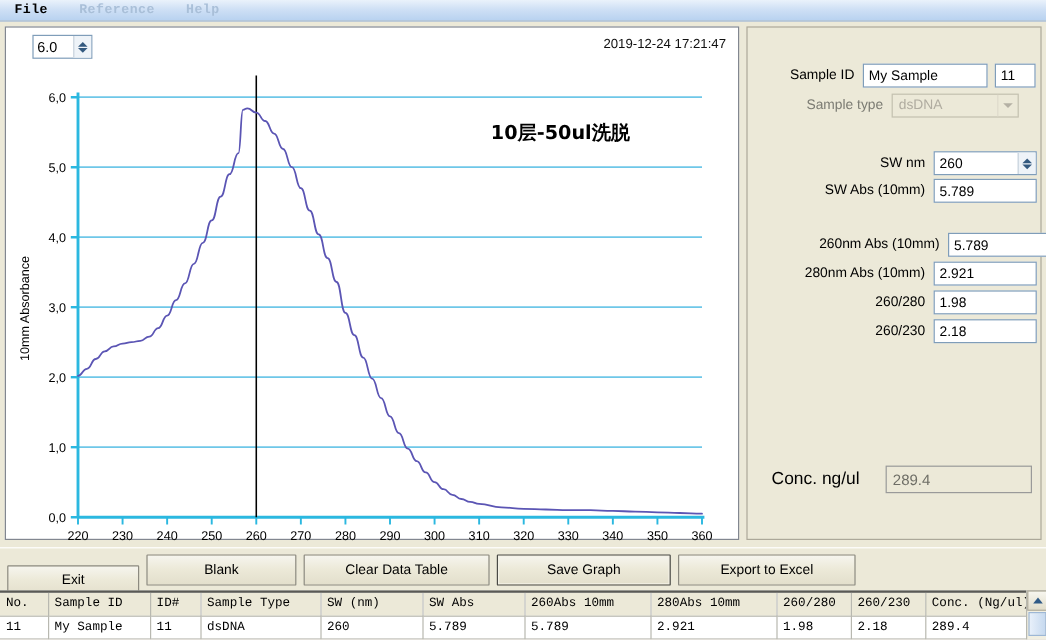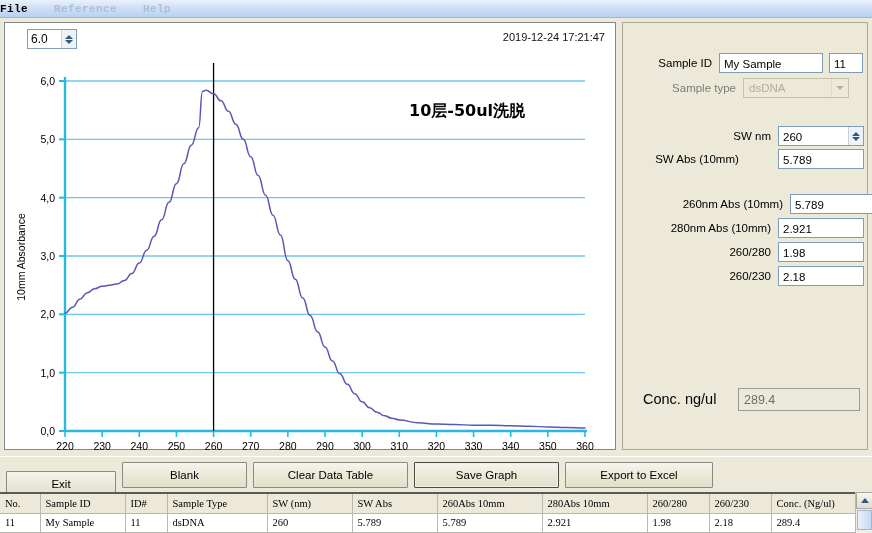--- a/index.html
+++ b/index.html
@@ -16,21 +16,21 @@
     background: #ece9d8;
   }
 
   
   .menubar {
     position: absolute; left: 0; top: 0;
     width: 872px; height: 18px;
     background: linear-gradient(to bottom, #eaf2fb 0%, #cfe0f5 45%, #b8d2f0 100%);
     border-bottom: 1px solid #9db7d6;
     display: flex; align-items: center;
-    padding-left: 0;
+    padding-left: 12px;
   }
   .menu-item {
     font-size: 11px;
     font-family: "Liberation Mono", monospace;
     font-weight: bold;
     color: #000;
     margin-right: 26px;
     letter-spacing: .4px;
     cursor: default;
   }
@@ -225,21 +225,20 @@
   table.dt th, table.dt td {
     border: 1px solid #b8b8b0;
     border-top: none; border-left: none;
     padding: 2px 0 2px 5px;
     text-align: left;
     font-weight: normal;
     color: #000;
     height: 19px;
     overflow: hidden;
     white-space: nowrap;
-    font-family: Liberation Serif, serif;
   }
   table.dt th { background: #ece9d8; }
   table.dt td { background: #ffffff; }
 
   .tscroll {
     position: absolute; right: 0; top: 492px;
     width: 17px; height: 41px;
     background: #f1efe2;
     border-left: 1px solid #b8b8b0;
   }
@@ -371,21 +370,21 @@
       <span class="fbox spin" style="width:86px;">
         <span class="v">260</span>
         <span class="ar">
           <i class="up"></i>
           <i class="down"></i>
         </span>
       </span>
     </div>
 
     <div class="frow" style="left:0; top:126px; width:246px;">
-      <span class="flabel" style="width:155px;text-align:center;">SW Abs (10mm)</span>
+      <span class="flabel" style="width:155px;">SW Abs (10mm)</span>
       <span class="fbox" style="width:86px;">5.789</span>
     </div>
 
     <div class="frow" style="left:12px; top:171px; width:246px;">
       <span class="flabel" style="width:155px;">260nm Abs (10mm)</span>
       <span class="fbox" style="width:86px;">5.789</span>
     </div>
 
     <div class="frow" style="left:0; top:195px; width:246px;">
       <span class="flabel" style="width:155px;">280nm Abs (10mm)</span>

